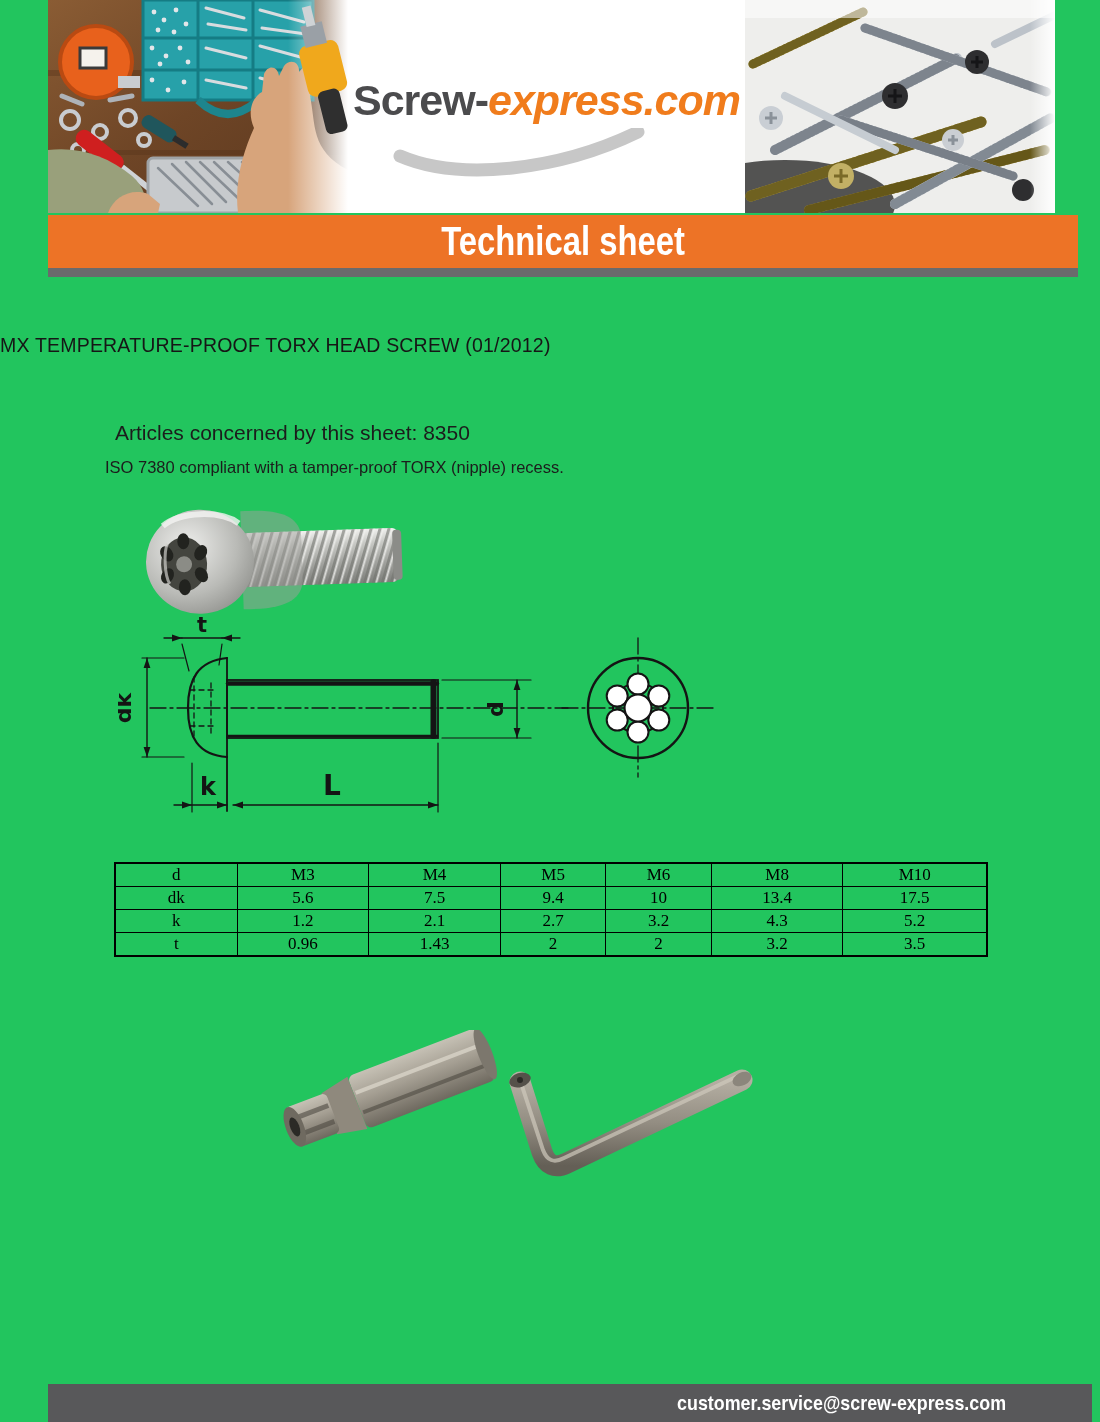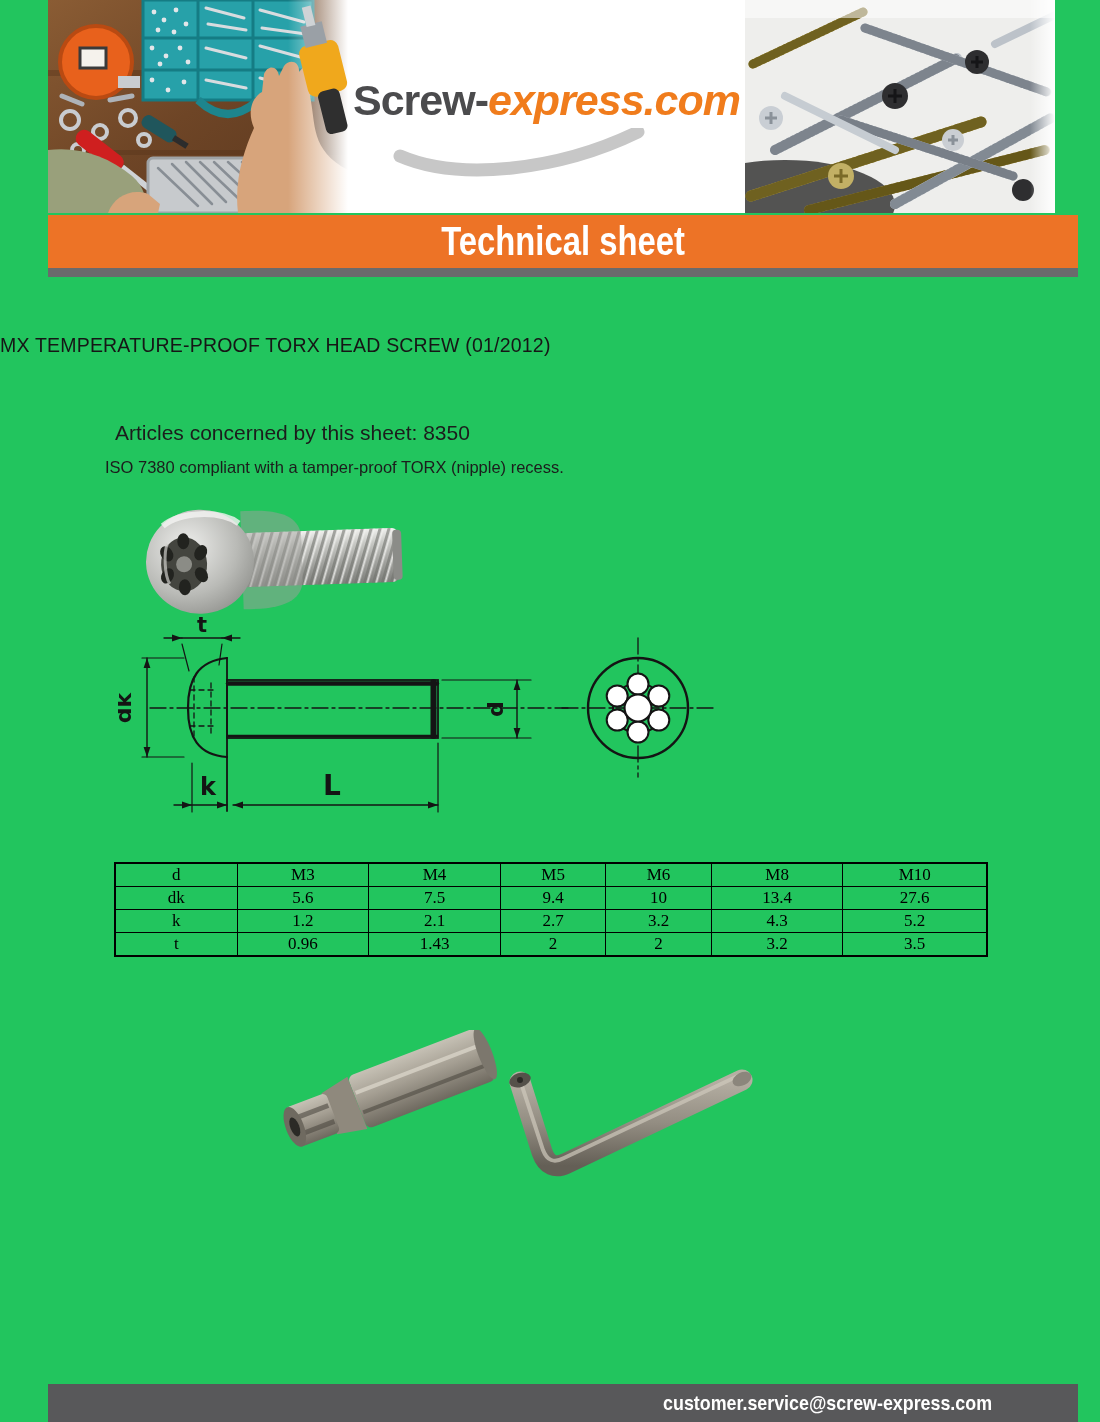--- a/index.html
+++ b/index.html
@@ -34,21 +34,21 @@
   
   .dim-table{position:absolute;left:114px;top:862px;width:874px;border-collapse:collapse;
              font-family:"Liberation Serif",serif;font-size:17px;color:#000;}
   .dim-table td{border:1.5px solid #000;text-align:center;padding:0;height:22px;line-height:22px;}
   .dim-table{border:2.5px solid #000;}
 
   .tools-caption{position:absolute;left:0;top:984px;width:100%;text-align:center;font-size:16.5px;}
   .disclaimer{position:absolute;left:116px;top:1266px;font-size:16.5px;}
 
   
-  .footer-bar{position:absolute;left:48px;top:1384px;width:1030px;height:38px;background:#58585a;}
+  .footer-bar{position:absolute;left:48px;top:1384px;width:1030px;height:38px;background:#58585a;padding-left:14px;}
   .footer-email{position:absolute;right:86px;top:0;height:38px;line-height:38px;color:#fff;
                 font-weight:bold;font-size:21px;transform:scaleX(0.85);transform-origin:right center;}
   svg{display:block;}
 </style>
 </head>
 <body>
 
 <div class="page">
 
   <div class="photo photo-left">
@@ -365,21 +365,21 @@
       <td>M8</td>
       <td>M10</td>
     </tr>
     <tr>
       <td>dk</td>
       <td>5.6</td>
       <td>7.5</td>
       <td>9.4</td>
       <td>10</td>
       <td>13.4</td>
-      <td>27.6</td>
+      <td>17.5</td>
     </tr>
     <tr>
       <td>k</td>
       <td>1.2</td>
       <td>2.1</td>
       <td>2.7</td>
       <td>3.2</td>
       <td>4.3</td>
       <td>5.2</td>
     </tr>

